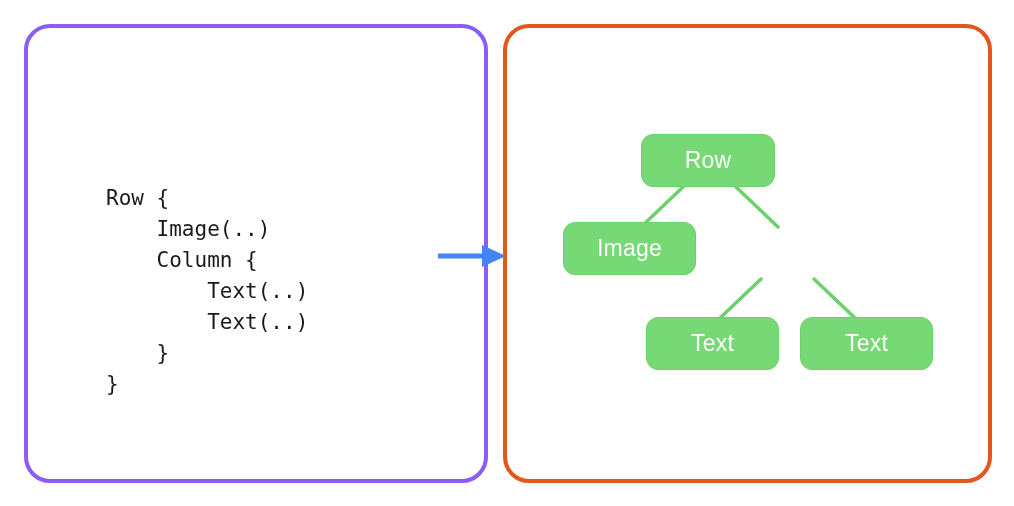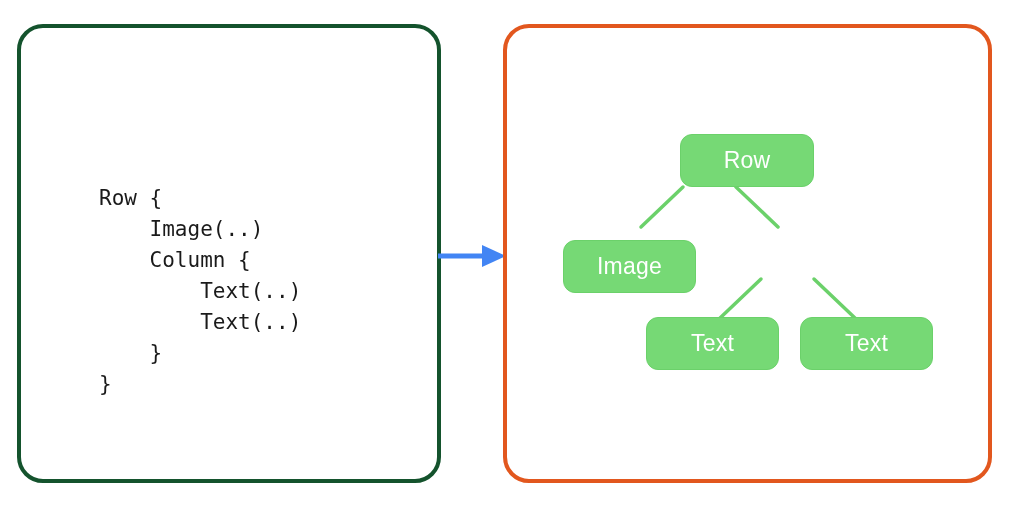--- a/index.html
+++ b/index.html
@@ -22,25 +22,25 @@
   }
 
   
   .panel {
     position: absolute;
     background: #ffffff;
     border-radius: 26px;
     box-sizing: border-box;
   }
   #code-panel {
-    left: 17px;
+    left: 24px;
     top: 24px;
-    width: 424px;
+    width: 464px;
     height: 459px;
-    border: 4px solid #14532d;
+    border: 4px solid #8b5cf6;
   }
   #tree-panel {
     left: 503px;
     top: 24px;
     width: 489px;
     height: 459px;
     border: 4px solid #e2571e;
   }
 
   
@@ -84,22 +84,22 @@
     height: 53px;
     background: #76d975;
     border: 1px solid #6bd16a;
     border-radius: 12px;
     color: #ffffff;
     font-family: "Liberation Sans", sans-serif;
     font-size: 23px;
     font-weight: 400;
     letter-spacing: 0.2px;
   }
-  #node-row    { left: 641px; top: 134px; width: 134px; margin-left: 39px; }
-  #node-image  { left: 563px; top: 240px; width: 133px; }
+  #node-row    { left: 641px; top: 134px; width: 134px; }
+  #node-image  { left: 563px; top: 222px; width: 133px; }
   #node-column { left: 720px; top: 226px; width: 134px; }
   #node-text-1 { left: 646px; top: 317px; width: 133px; }
   #node-text-2 { left: 800px; top: 317px; width: 133px; }
 </style>
 </head>
 <body>
 
 <div id="stage">
 
   <div class="panel" id="code-panel">

